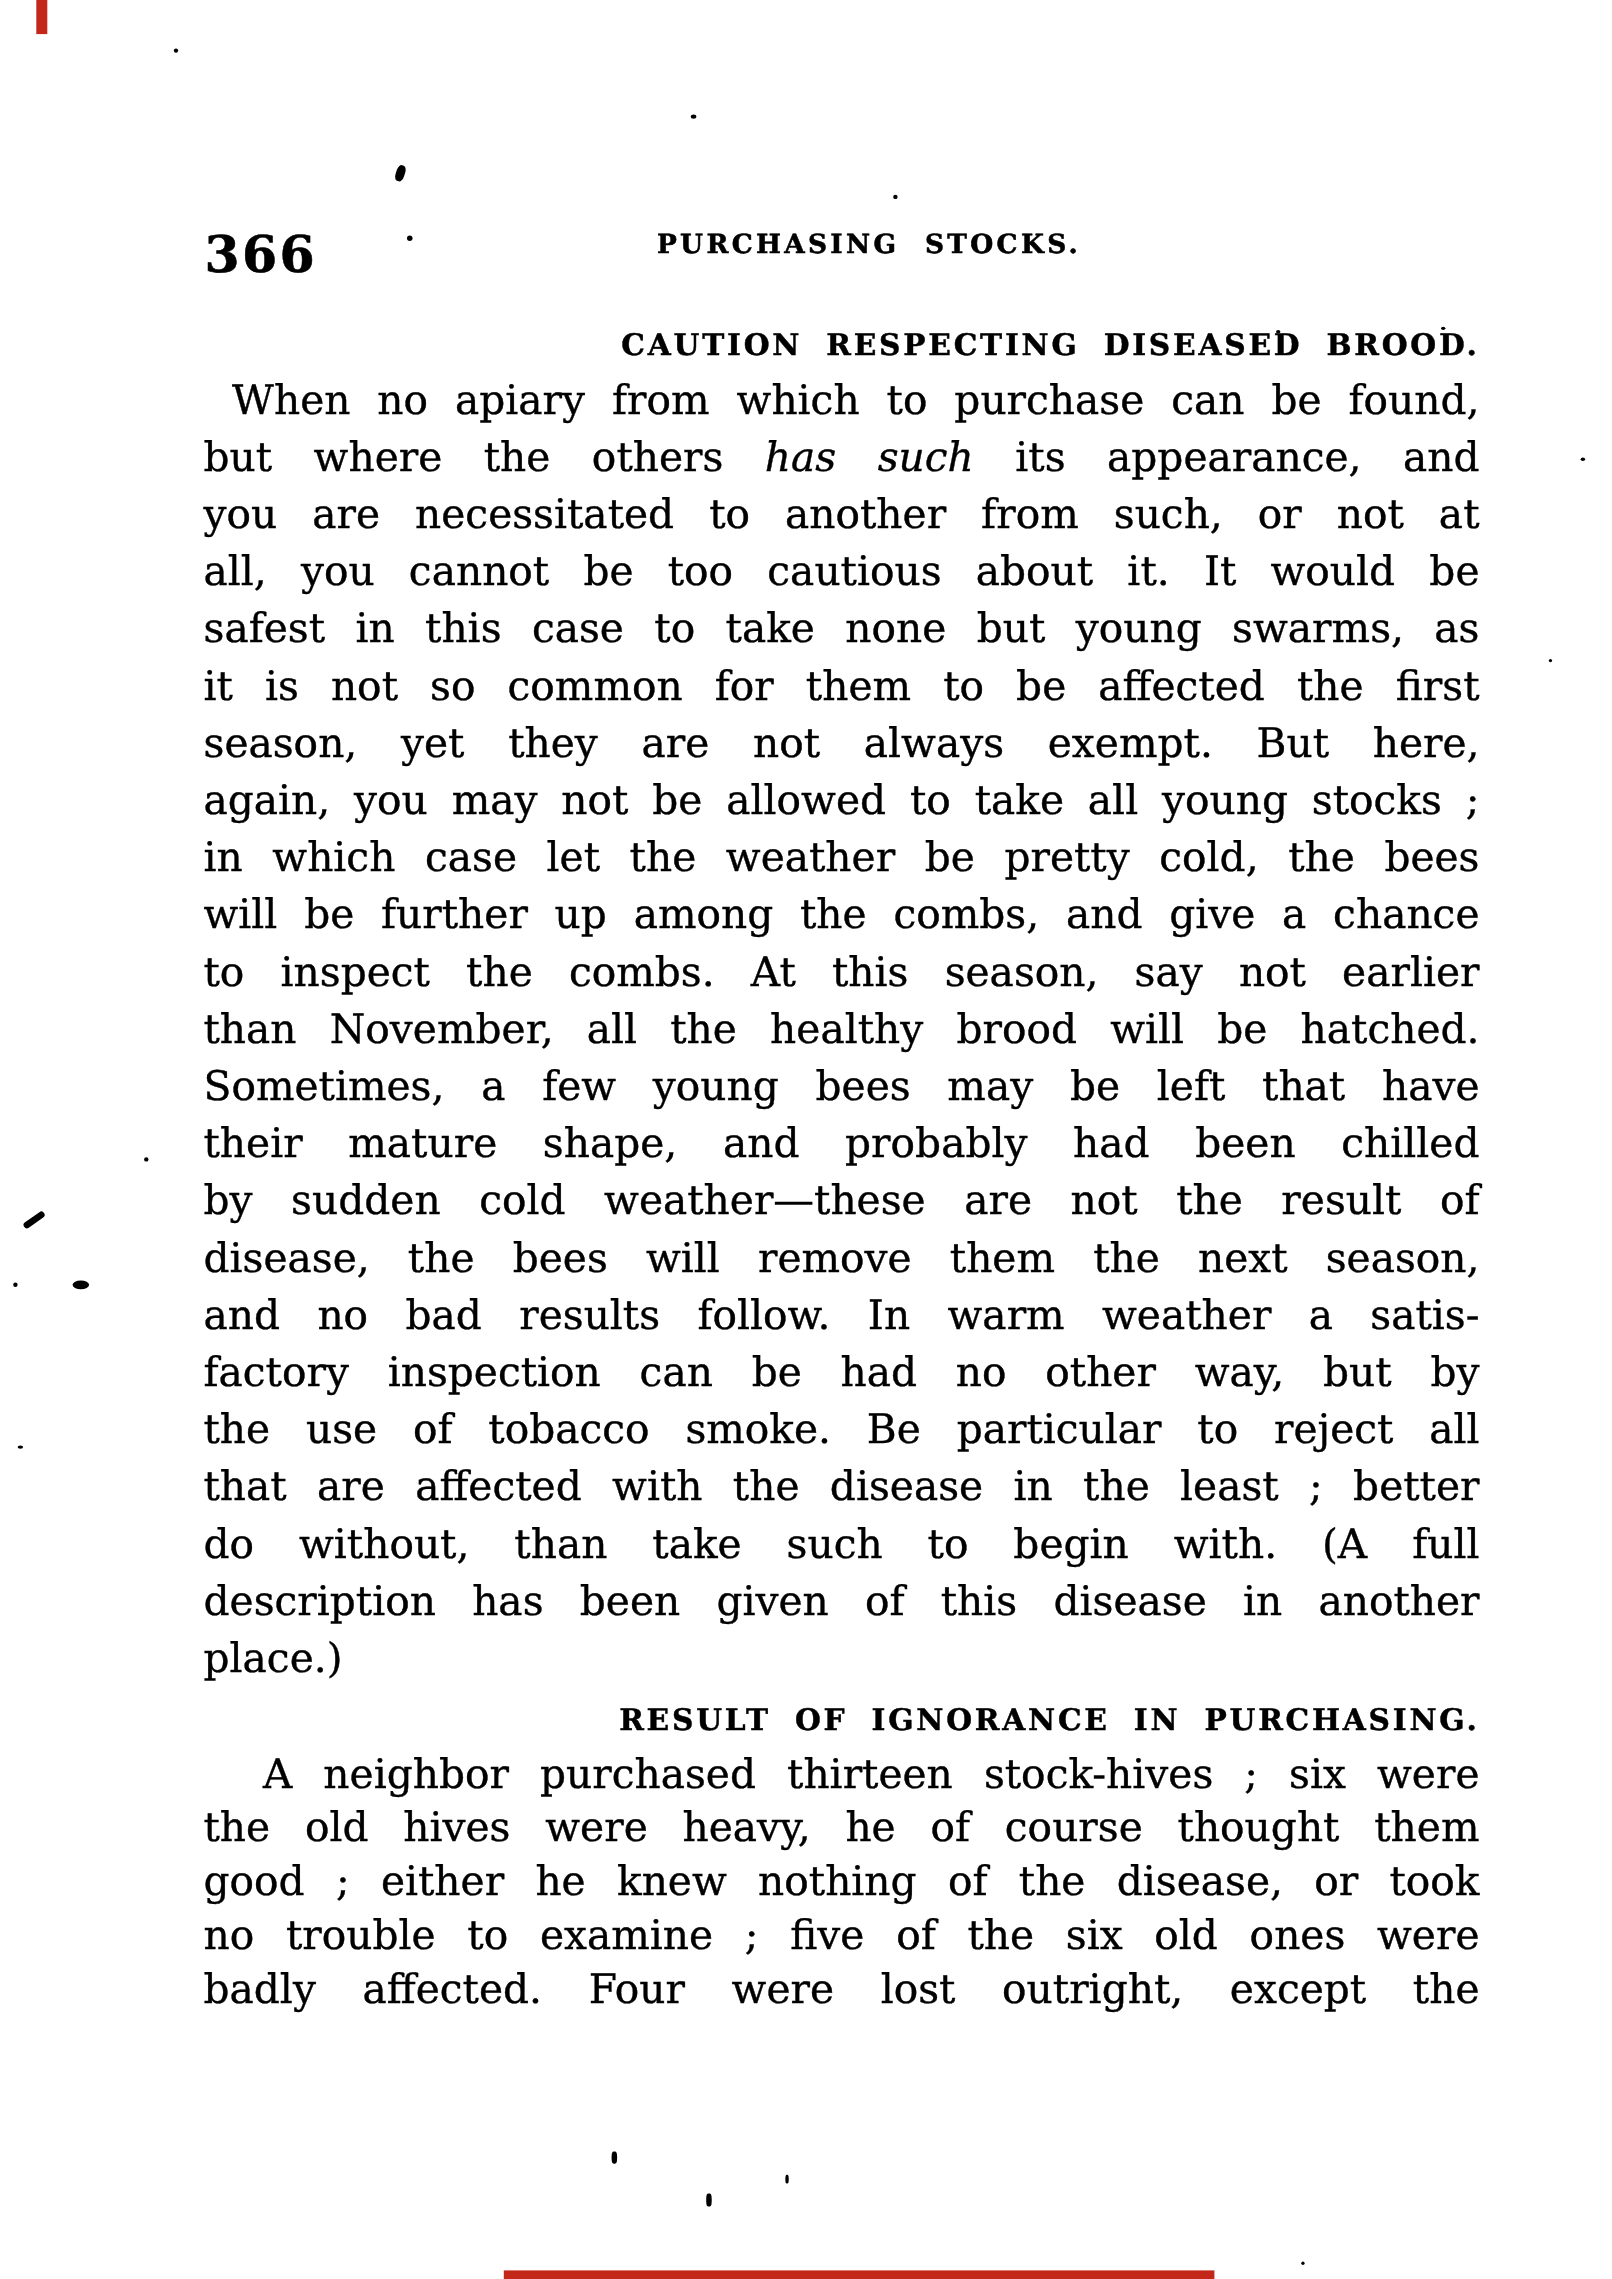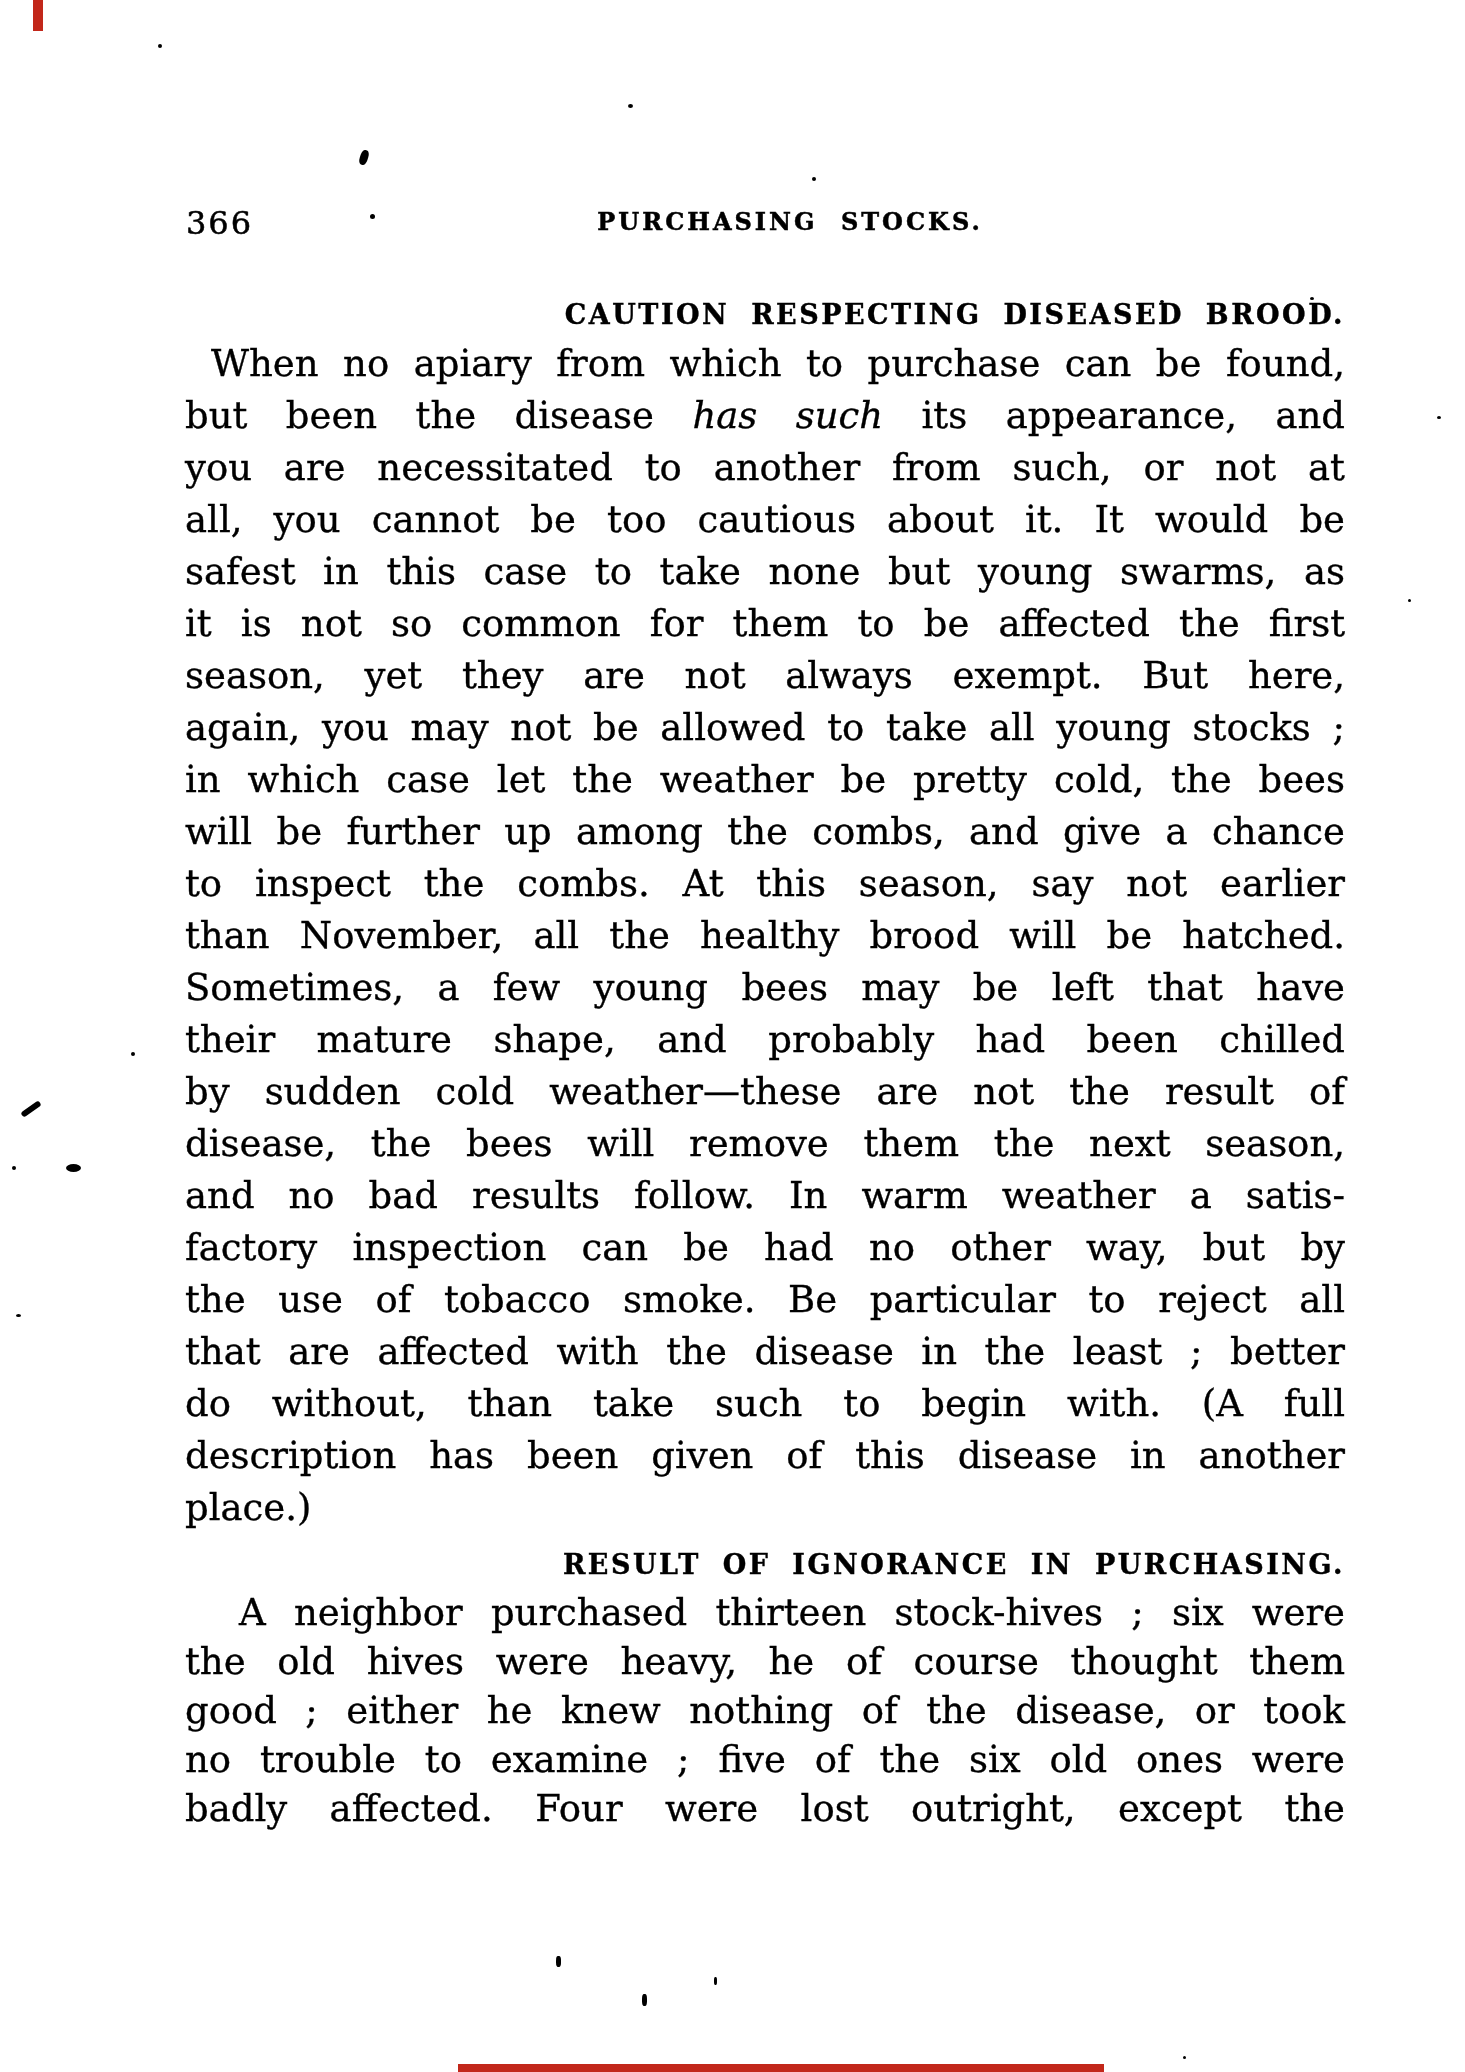--- a/index.html
+++ b/index.html
@@ -10,22 +10,22 @@
     background: #ffffff;
     overflow: hidden;
     font-family: "DejaVu Serif", serif;
     color: #000000;
   }
   
   #page-number {
     position: absolute;
     left: 186px;
     top: 204px;
-    font-size: 32px;
-    font-weight: normal;
+    font-size: 46px;
+    font-weight: bold;
     letter-spacing: 2px;
     text-align: right;
     -webkit-text-stroke: 0.5px #000;
   }
   #running-title {
     position: absolute;
     left: 210px;
     top: 207px;
     width: 1160px;
     text-align: center;
@@ -89,21 +89,21 @@
   <div id="red-top-left" class="red-artifact" style="background: rgb(194, 39, 26);"></div>
   <div id="red-bottom-bar" class="red-artifact" style="background: rgb(194, 39, 26);"></div>
 
   <div id="page-number">366</div>
   <div id="running-title">PURCHASING STOCKS.</div>
 
   <div id="heading-caution" class="section-heading">CAUTION RESPECTING DISEASED BROOD.</div>
 
   <div id="para-caution" class="para">
     <div class="line first-sm">When no apiary from which to purchase can be found,</div>
-    <div class="line"><span>but been the disease </span><span class="italic">has such</span><span> its appearance, and</span></div>
+    <div class="line"><span>but where the others </span><span class="italic">has such</span><span> its appearance, and</span></div>
     <div class="line">you are necessitated to another from such, or not at</div>
     <div class="line">all, you cannot be too cautious about it. It would be</div>
     <div class="line">safest in this case to take none but young swarms, as</div>
     <div class="line">it is not so common for them to be affected the first</div>
     <div class="line">season, yet they are not always exempt. But here,</div>
     <div class="line">again, you may not be allowed to take all young stocks ;</div>
     <div class="line">in which case let the weather be pretty cold, the bees</div>
     <div class="line">will be further up among the combs, and give a chance</div>
     <div class="line">to inspect the combs. At this season, say not earlier</div>
     <div class="line">than November, all the healthy brood will be hatched.</div>

